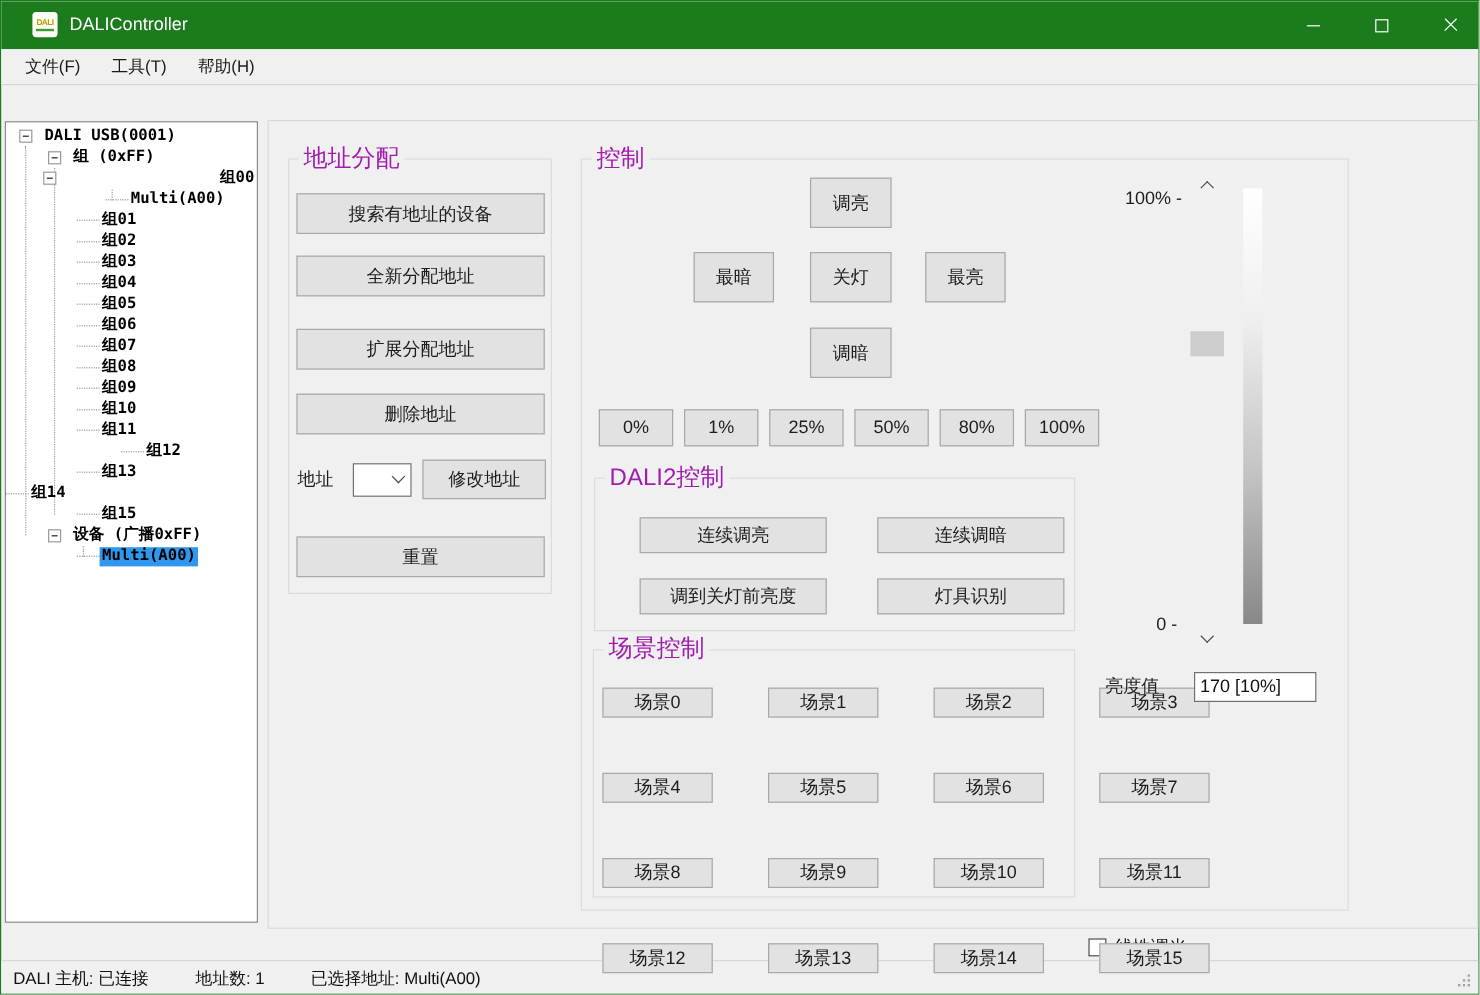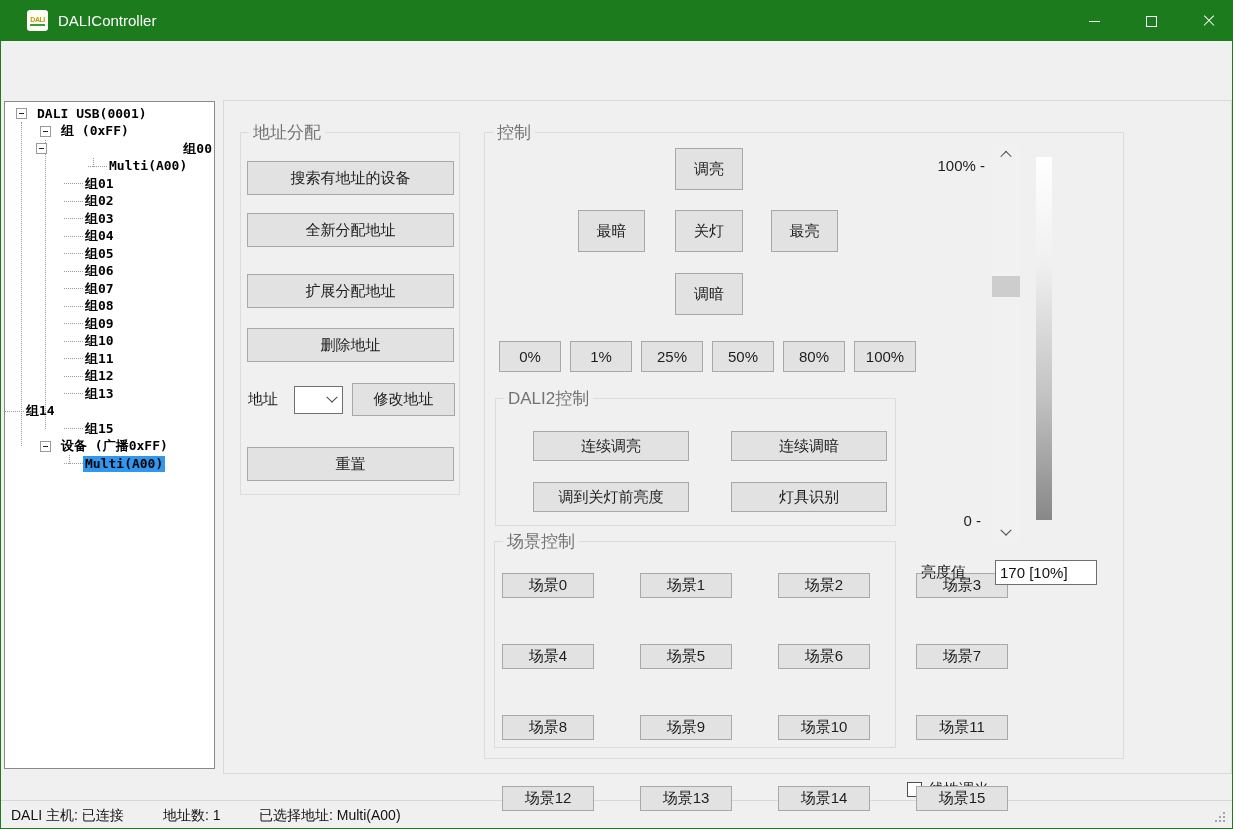--- a/index.html
+++ b/index.html
@@ -54,21 +54,21 @@
   .tabstrip{position:absolute;left:222px;top:71px;height:29px;display:flex;align-items:flex-end;z-index:3;}
   .tab{height:25px;line-height:24px;padding:0 12px;font-size:15px;background:#f2f2f2;
     border:1px solid #d9d9d9;margin-right:2px;color:#1a1a1a;}
   .tab.active{height:29px;line-height:28px;background:#fff;border-bottom:none;}
 
   
   .tabpage{position:absolute;left:222px;top:99px;width:1009px;height:674px;background:var(--bg);
     border:1px solid #d9d9d9;z-index:1;}
   .groupbox{position:absolute;border:1px solid var(--boxborder);}
   .groupbox>.legend{position:absolute;top:-9px;left:8px;background:var(--bg);padding:0 4px;
-    font-size:17px;color:#737373;line-height:17px;}
+    font-size:20px;color:#a21caf;line-height:17px;}
   #gb-address{left:16px;top:31px;width:220px;height:363px;}
   #gb-control{left:260px;top:31px;width:640px;height:627px;}
   #gb-dali2{left:10px;top:265px;width:401px;height:128px;}
   #gb-scene{left:9px;top:408px;width:402px;height:207px;}
   #gb-dali2>.legend,#gb-scene>.legend{background:var(--bg);}
 
   .btn{position:absolute;background:var(--btnface);border:1px solid var(--btnborder);
     font-family:inherit;font-size:15px;color:#1d1d1d;text-align:center;}
   
   #b-search{left:6px;top:28px;width:207px;height:34px;}
@@ -149,20 +149,25 @@
         <div class="glyph-max"></div>
       </div>
     <div class="winbtn" id="btn-close">
         <div class="glyph-close">
           <i></i>
           <i></i>
         </div>
       </div>
   </div>
 
+  <div class="menubar" id="menubar">
+      <div class="menu-item">文件(F)</div>
+      <div class="menu-item">工具(T)</div>
+      <div class="menu-item">帮助(H)</div>
+    </div>
 
   <div class="treepanel">
     <div class="guide" id="g1"></div>
     <div class="guide" id="g2"></div>
     <div class="guide" id="g3"></div>
     <div class="guide" id="g4"></div>
     <div id="tree-items">
         <div class="tree-row" style="padding-left: 11px;">
           <span class="expander"></span>
           <span class="tree-label">DALI USB(0001)</span>
@@ -216,21 +221,21 @@
           <span class="tree-label">组09</span>
         </div>
         <div class="tree-row" style="padding-left: 59px;">
           <span class="stub"></span>
           <span class="tree-label">组10</span>
         </div>
         <div class="tree-row" style="padding-left: 59px;">
           <span class="stub"></span>
           <span class="tree-label">组11</span>
         </div>
-        <div class="tree-row" style="padding-left: 59px;">
+        <div class="tree-row" style="padding-left: 59px; margin-left: 37px;">
           <span class="stub"></span>
           <span class="tree-label">组12</span>
         </div>
         <div class="tree-row" style="padding-left: 59px;">
           <span class="stub"></span>
           <span class="tree-label">组13</span>
         </div>
         <div class="tree-row" style="">
           <span class="stub"></span>
           <span class="tree-label">组14</span>

